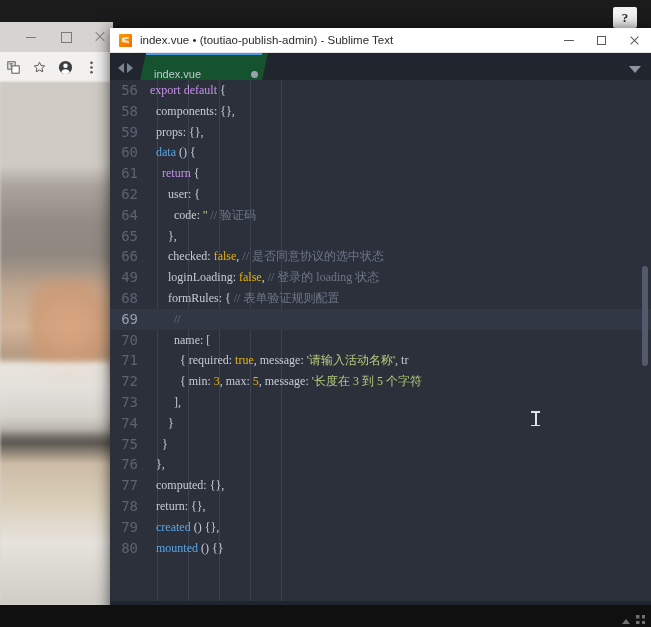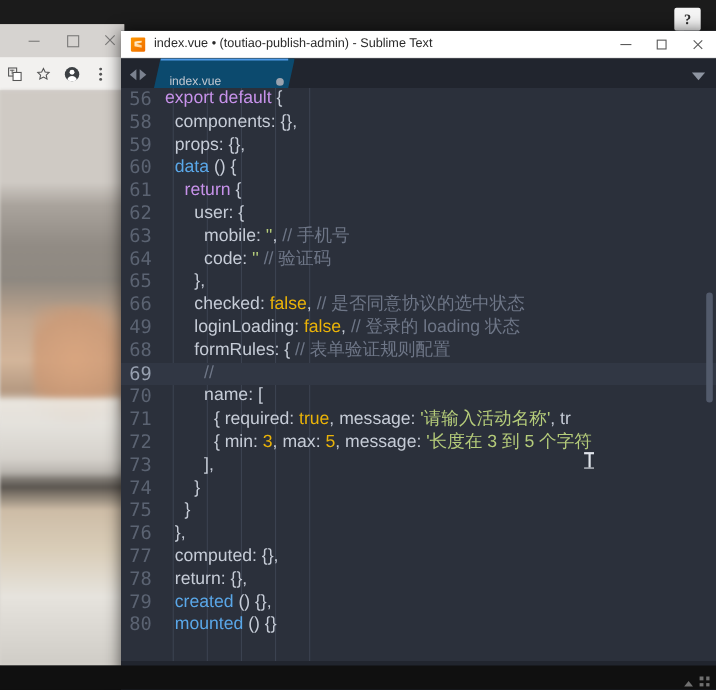--- a/index.html
+++ b/index.html
@@ -152,21 +152,21 @@
   .tab-arrows {
     display: flex; align-items: center; gap: 3px;
     padding: 0 7px 7px 8px;
   }
   .tri { width: 0; height: 0; }
   .tri.left { border-top: 5px solid transparent; border-bottom: 5px solid transparent; border-right: 6px solid #7b828f; }
   .tri.right { border-top: 5px solid transparent; border-bottom: 5px solid transparent; border-left: 6px solid #7b828f; }
   .st-tab {
     position: relative;
     height: 27px; min-width: 128px;
-    background: #0c4a6e;
+    background: #14532d;
     display: flex; align-items: center;
     padding: 15px 10px 0 14px;
     box-sizing: border-box;
     clip-path: polygon(6px 0, 100% 0, calc(100% - 6px) 100%, 0 100%);
   }
   .st-tab::before {
     content: ""; position: absolute; left: 6px; right: 6px; top: 0; height: 2px;
     background: #4e9ae6;
   }
   .st-tab-label {
@@ -199,29 +199,29 @@
     position: relative;
     white-space: pre;
   }
   .code-line.active { background: #313744; }
   .gutter {
     width: 38px; flex: 0 0 auto;
     text-align: right; padding-right: 10px;
     box-sizing: border-box;
     color: #5b6372;
     font-family: "DejaVu Sans Mono", monospace;
-    font-size: 17px;
+    font-size: 14px;
     line-height: 20.8px;
     user-select: none;
   }
   .code-line.active .gutter { color: #97a0b0; }
   .code-text {
     flex: 1 1 auto;
-    font-family: Liberation Sans, sans-serif;
-    font-size: 16px;
+    font-family: Liberation Serif, serif;
+    font-size: 12px;
     line-height: 20.8px;
     color: #c6ccd7;
     padding-left: 2px;
     position: relative;
     overflow: hidden;
   }
   
   .indents {
     position: absolute; left: 38px; top: 0; bottom: 0; width: 503px;
     pointer-events: none;
@@ -404,21 +404,20 @@
         <i style="left:102px"></i>
           <i style="left:133px"></i>
       </div>
       <div class="code-scroller" id="code-scroller">
           <div class="code-line"><div class="gutter">56</div><div class="code-text"><span class="kw">export </span><span class="kw">default</span><span class="pl"> {</span></div></div>
           <div class="code-line"><div class="gutter">58</div><div class="code-text"><span class="pl">  components: {},</span></div></div>
           <div class="code-line"><div class="gutter">59</div><div class="code-text"><span class="pl">  props: {},</span></div></div>
           <div class="code-line"><div class="gutter">60</div><div class="code-text"><span class="pl">  </span><span class="fn">data</span><span class="pl"> () {</span></div></div>
           <div class="code-line"><div class="gutter">61</div><div class="code-text"><span class="pl">    </span><span class="kw">return</span><span class="pl"> {</span></div></div>
           <div class="code-line"><div class="gutter">62</div><div class="code-text"><span class="pl">      user: {</span></div></div>
-          <div class="code-line"><div class="gutter">63</div><div class="code-text"><span class="pl">        mobile: </span><span class="str">''</span><span class="pl">, </span><span class="cmt">// 手机号</span></div></div>
           <div class="code-line"><div class="gutter">64</div><div class="code-text"><span class="pl">        code: </span><span class="str">''</span><span class="pl"> </span><span class="cmt">// 验证码</span></div></div>
           <div class="code-line"><div class="gutter">65</div><div class="code-text"><span class="pl">      },</span></div></div>
           <div class="code-line"><div class="gutter">66</div><div class="code-text"><span class="pl">      checked: </span><span class="num">false</span><span class="pl">, </span><span class="cmt">// 是否同意协议的选中状态</span></div></div>
           <div class="code-line"><div class="gutter">49</div><div class="code-text"><span class="pl">      loginLoading: </span><span class="num">false</span><span class="pl">, </span><span class="cmt">// 登录的 loading 状态</span></div></div>
           <div class="code-line"><div class="gutter">68</div><div class="code-text"><span class="pl">      formRules: { </span><span class="cmt">// 表单验证规则配置</span></div></div>
           <div class="code-line active"><div class="gutter">69</div><div class="code-text"><span class="pl">        </span><span class="cmt">//</span></div></div>
           <div class="code-line"><div class="gutter">70</div><div class="code-text"><span class="pl">        name: [</span></div></div>
           <div class="code-line"><div class="gutter">71</div><div class="code-text"><span class="pl">          { required: </span><span class="num">true</span><span class="pl">, message: </span><span class="str">'请输入活动名称'</span><span class="pl">, tr</span></div></div>
           <div class="code-line"><div class="gutter">72</div><div class="code-text"><span class="pl">          { min: </span><span class="num">3</span><span class="pl">, max: </span><span class="num">5</span><span class="pl">, message: </span><span class="str">'长度在 3 到 5 个字符</span></div></div>
           <div class="code-line"><div class="gutter">73</div><div class="code-text"><span class="pl">        ],</span></div></div>

